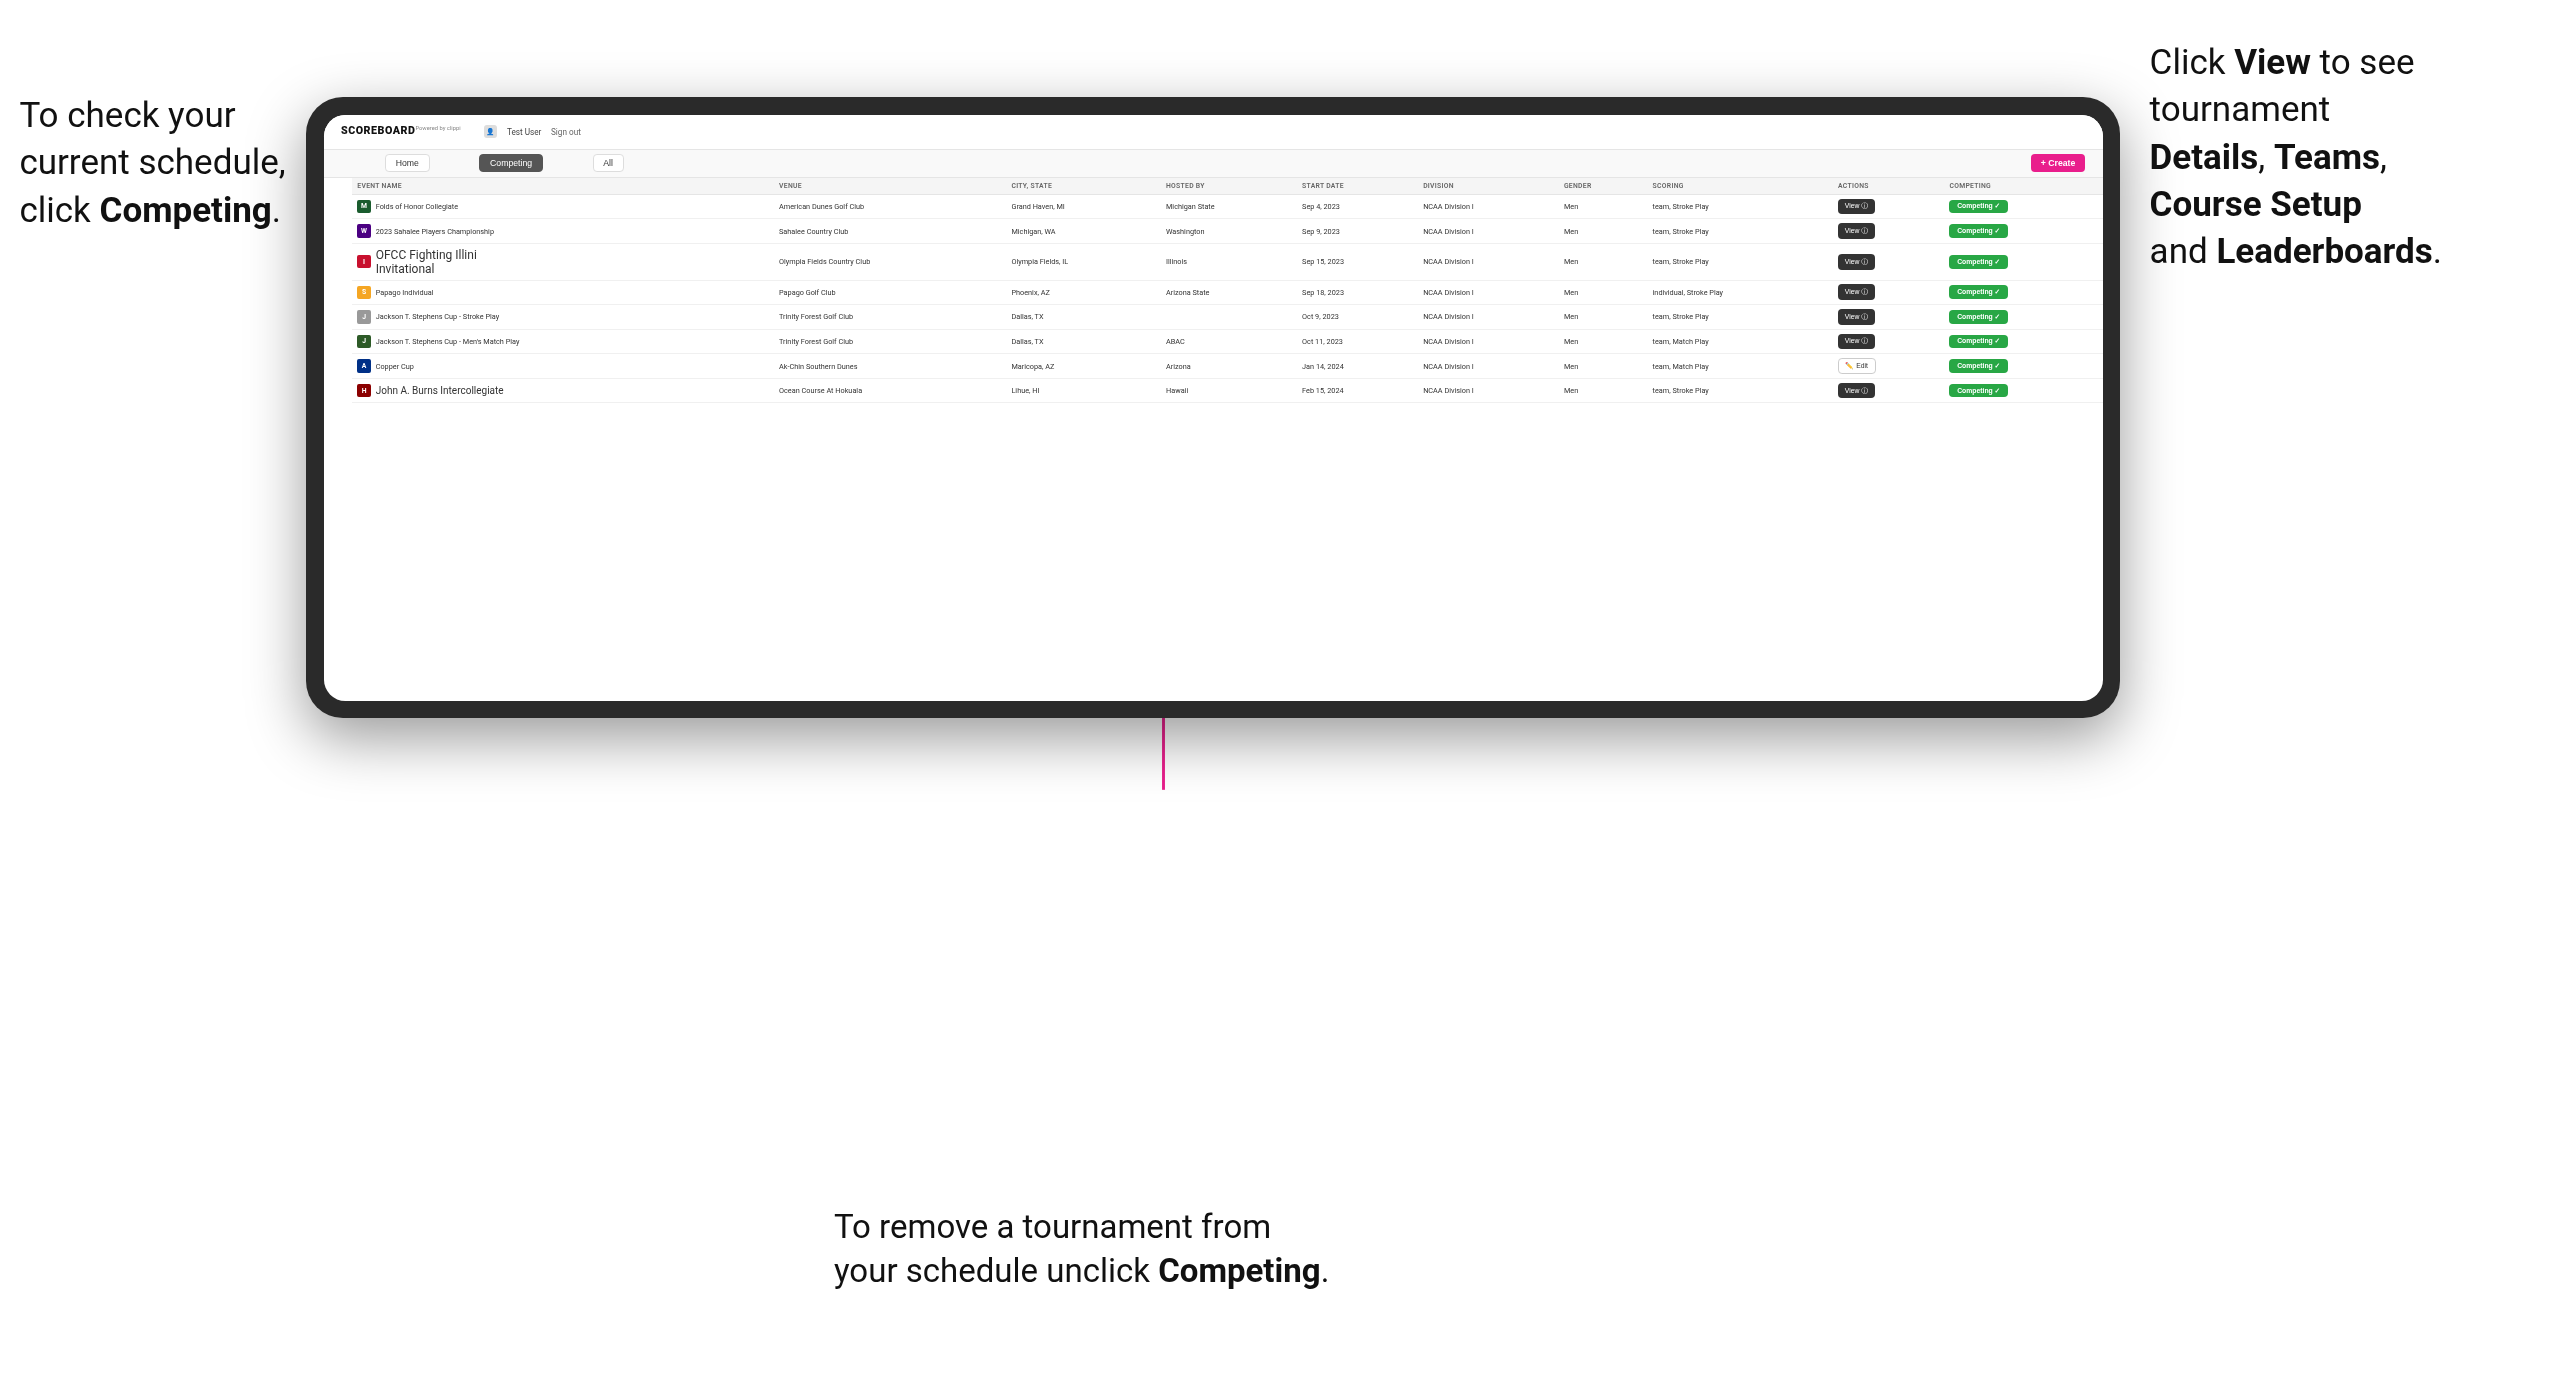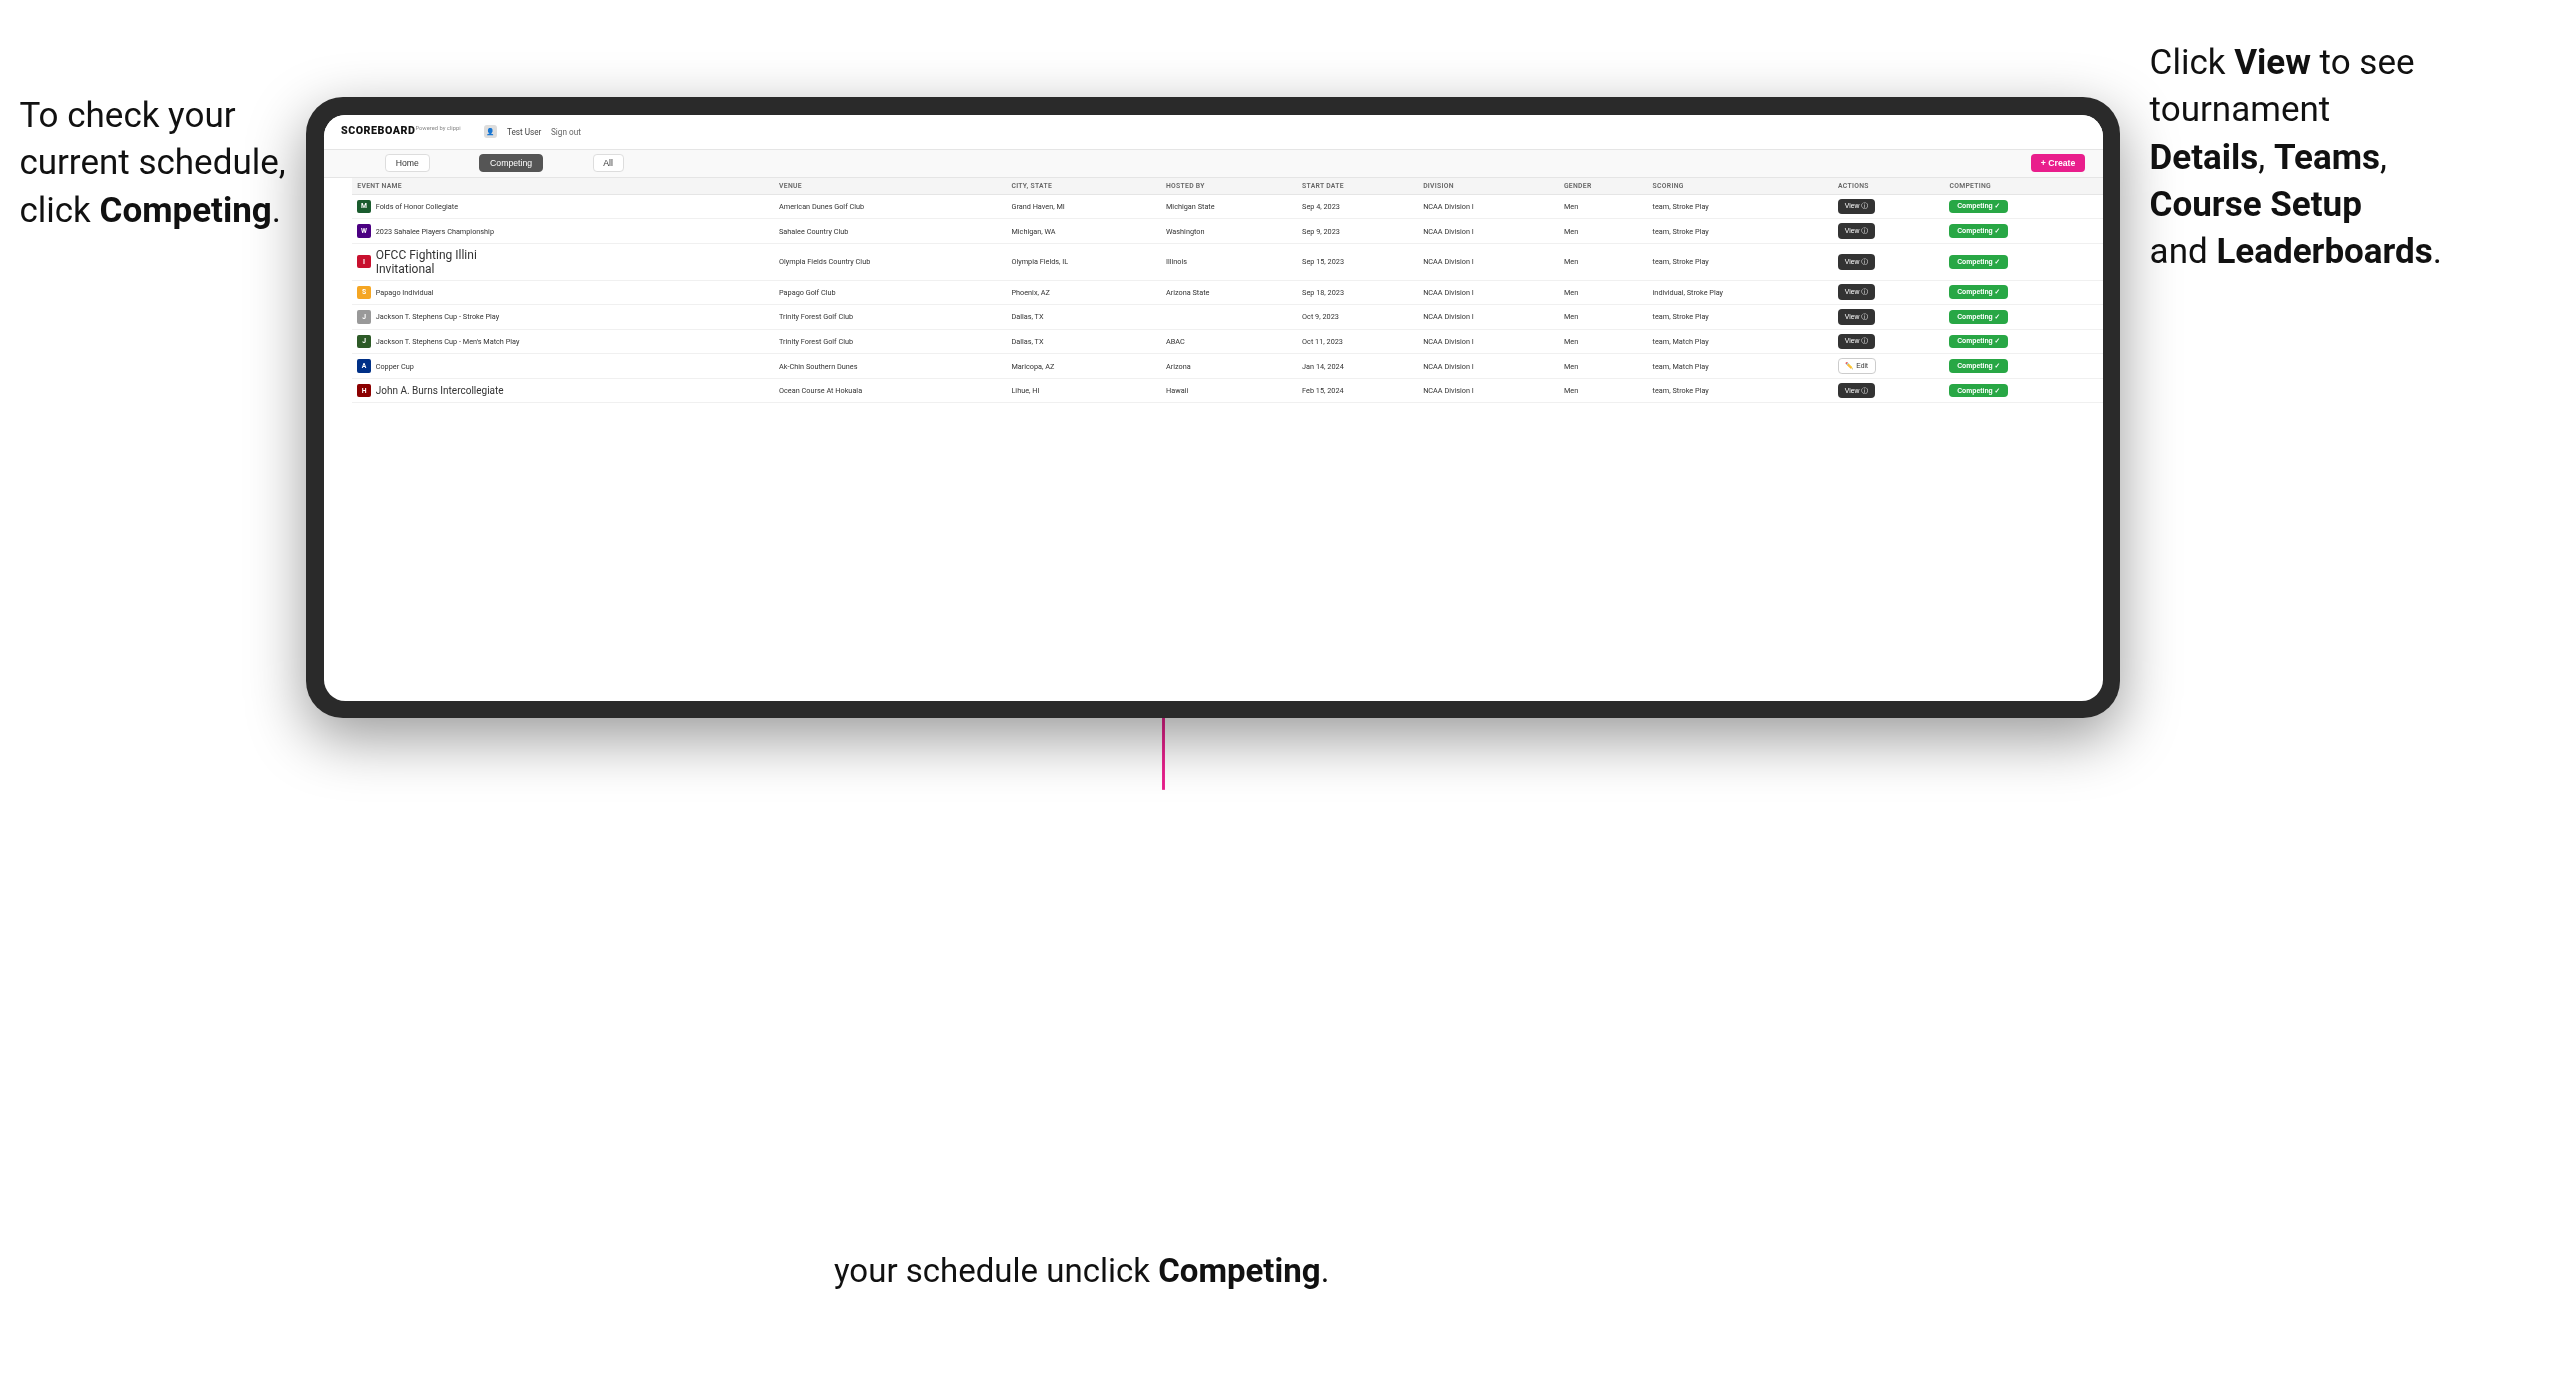--- a/index.html
+++ b/index.html
@@ -259,21 +259,21 @@
 
 <div class="annotation ann-top-right">
   <span>Click <strong>View</strong> to see</span><br>
   <span>tournament</span><br>
   <strong>Details</strong><span>, </span><strong>Teams</strong><span>,</span><br>
   <strong>Course Setup</strong><br>
   <span>and <strong>Leaderboards</strong>.</span>
 </div>
 
 <div class="annotation ann-bottom-center">
-  <br>
+  <span>To remove a tournament from</span><br>
   <span>your schedule unclick <strong>Competing</strong><span>.</span></span>
 </div>
 
 <svg class="pink-arrow" style="left:330px; top:223px; width:136px; height:116px;" viewBox="0 0 140 120">
   <defs>
     <marker id="arrowhead1" markerWidth="8" markerHeight="6" refX="6" refY="3" orient="auto">
       <polygon points="0 0, 8 3, 0 6" fill="#e91e8c"></polygon>
     </marker>
   </defs>
   <path d="M 10 10 C 60 10, 120 60, 120 105" stroke="#e91e8c" stroke-width="3" fill="none" marker-end="url(#arrowhead1)"></path>

